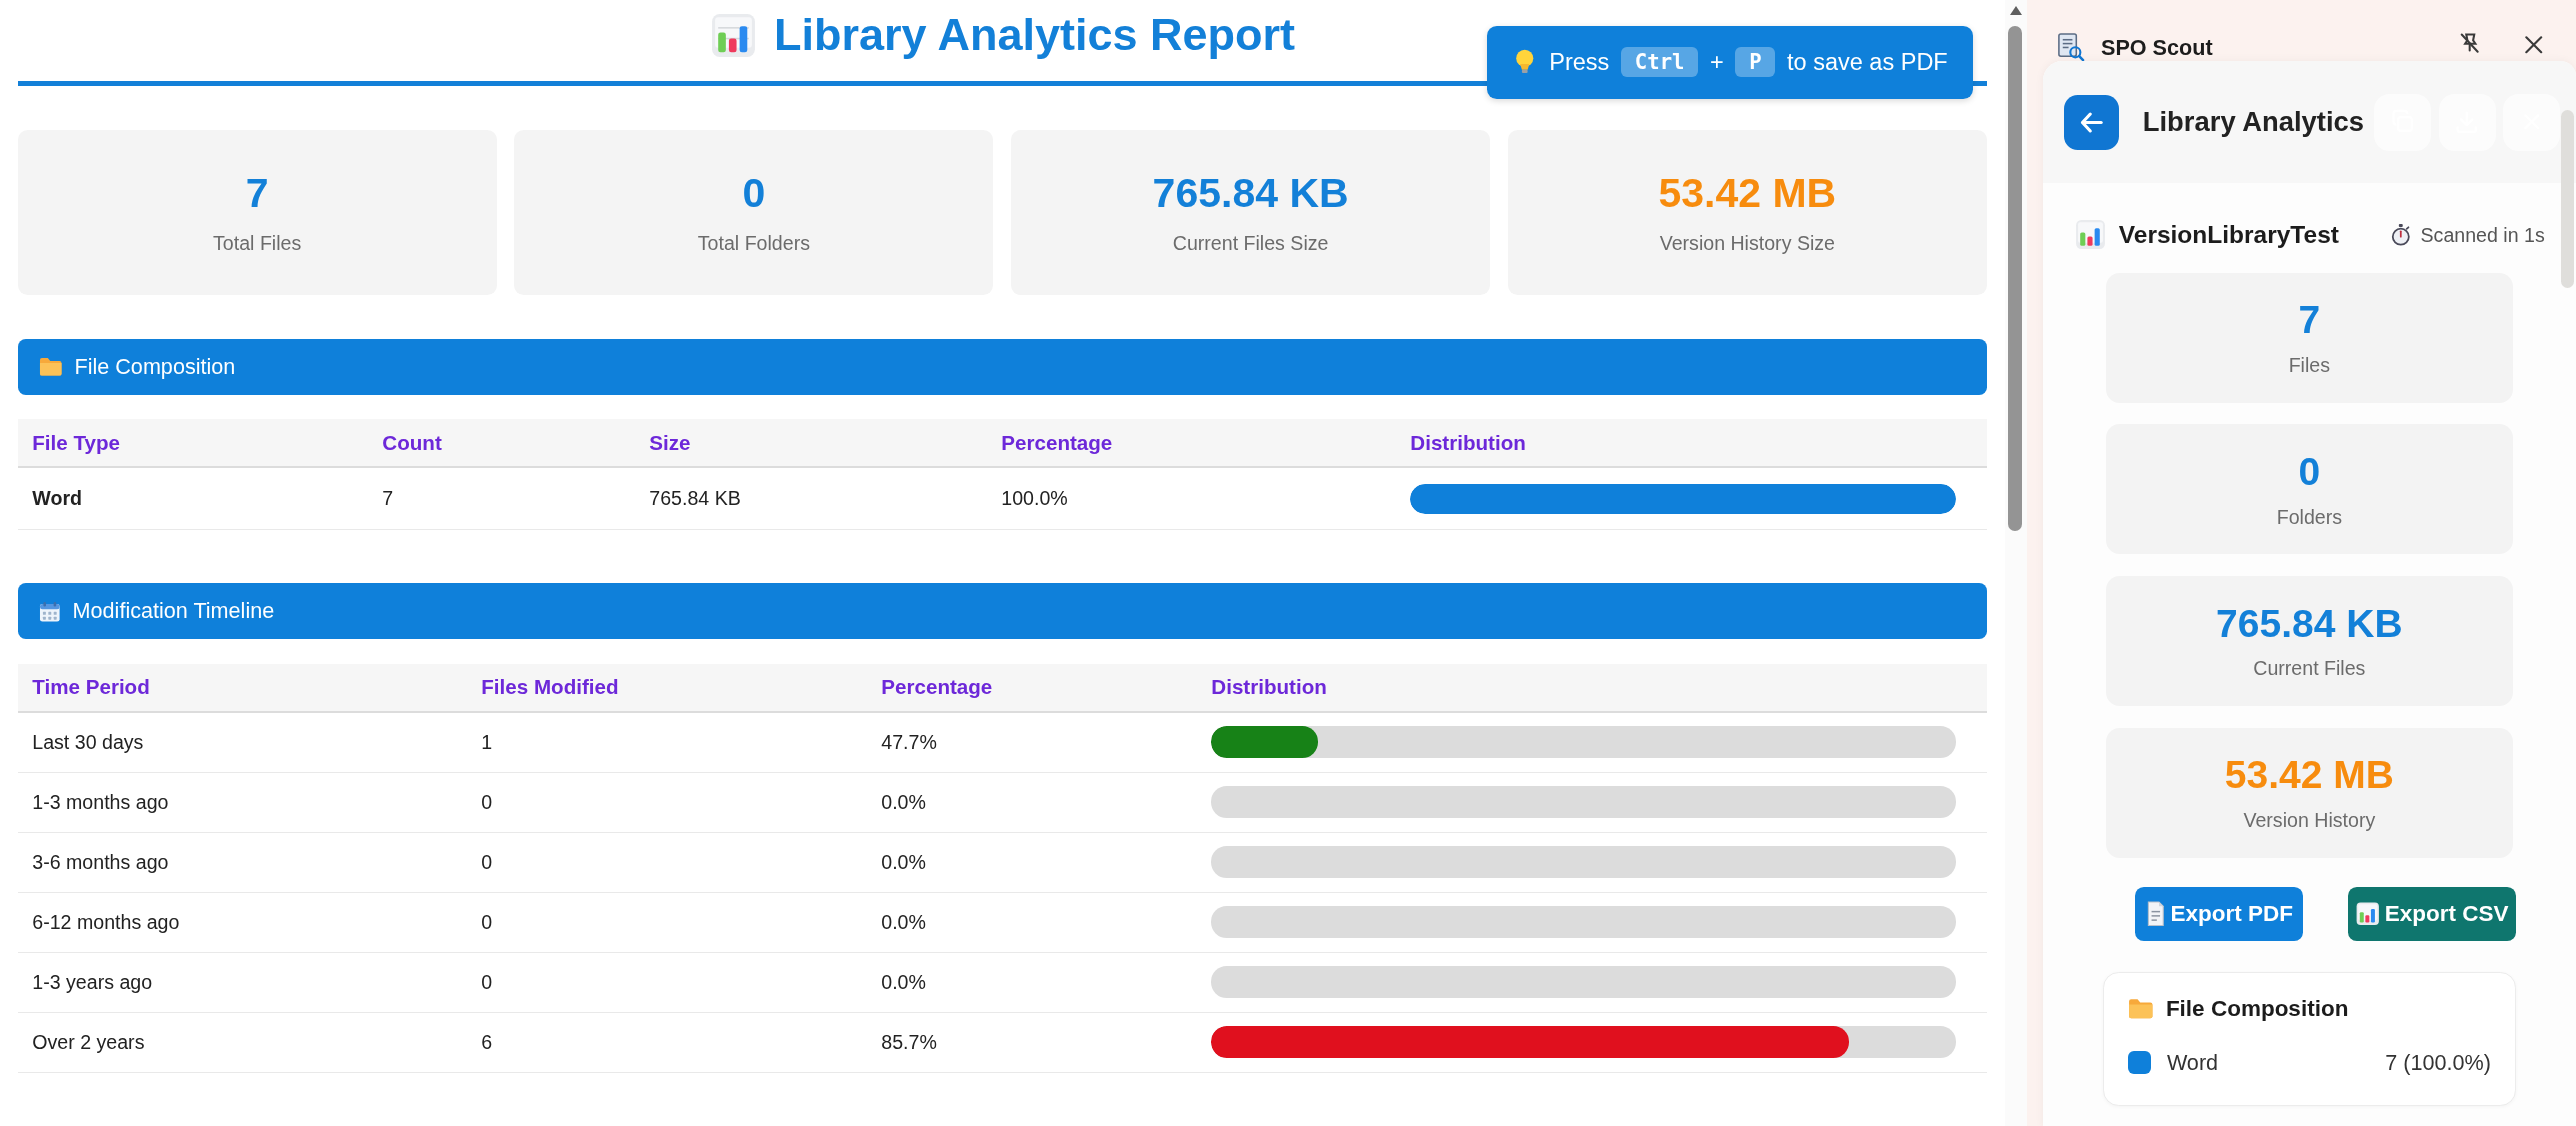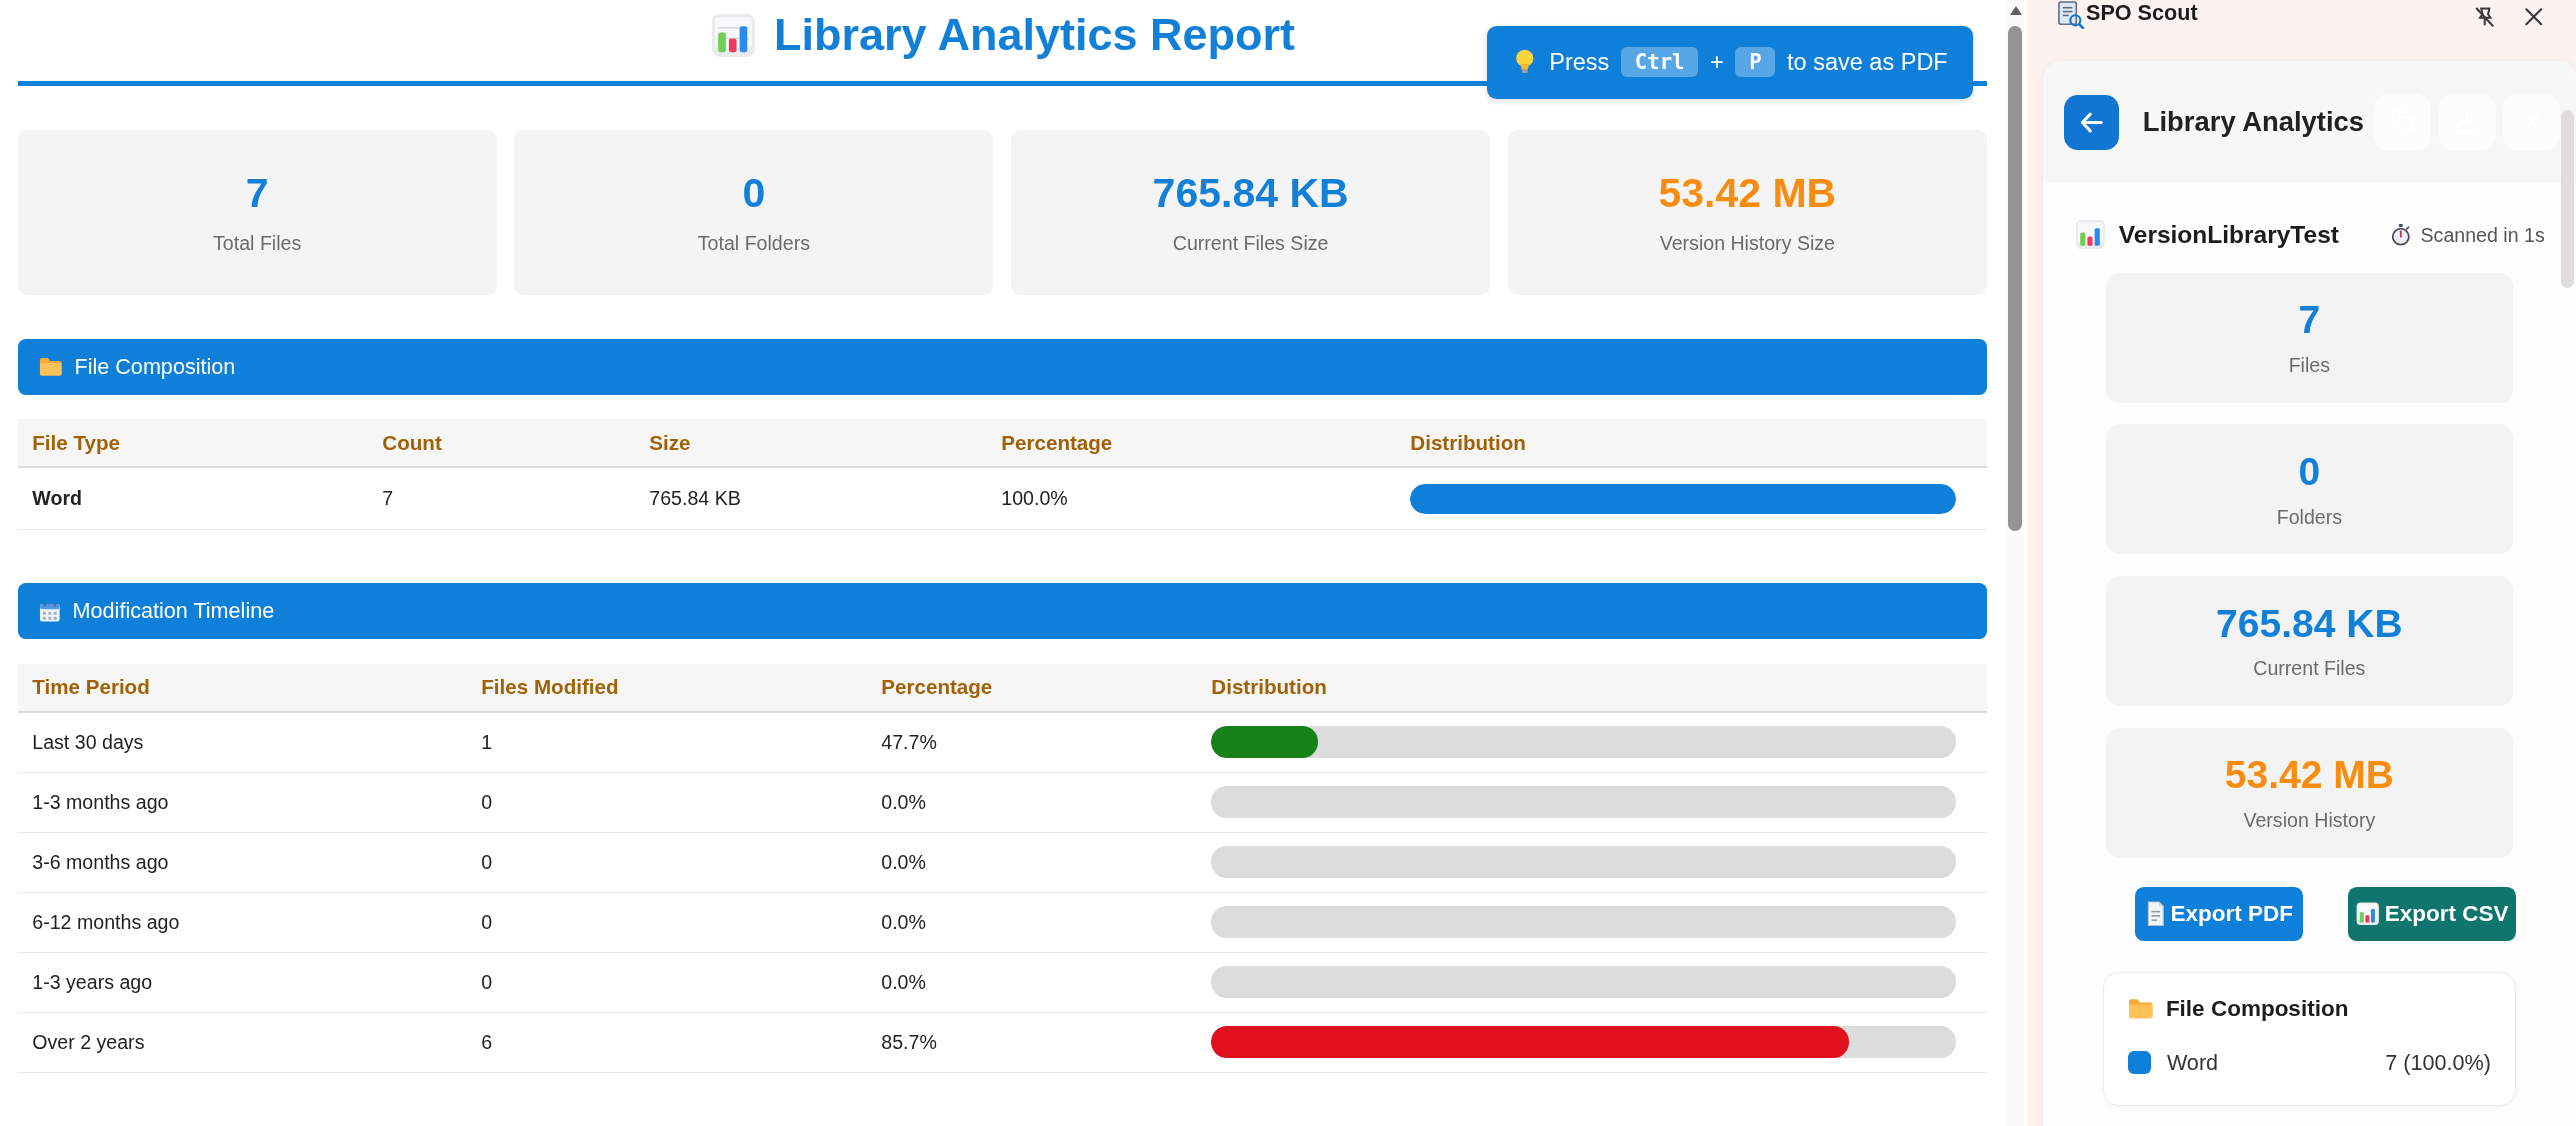--- a/index.html
+++ b/index.html
@@ -23,41 +23,41 @@
   .stat-card { background:#f4f4f4; border-radius:9.8px; height:165px; display:flex; flex-direction:column;
     align-items:center; justify-content:center; gap:15.7px; }
   .stat-value { font-size:41px; font-weight:700; }
   .stat-label { font-size:19.6px; color:#6b6b6b; }
 
   .section-banner { margin-top:44px; height:56px; background:#0f80da; border-radius:7.8px; color:#fff;
     display:flex; align-items:center; gap:11.8px; padding:0 21.6px; font-size:21.6px; font-weight:500; }
   .mt-banner { margin-top:53px; }
 
   .tbl-head { margin-top:24.5px; background:#f6f6f6; border-bottom:2px solid #dcdcdc; height:49px;
-    display:grid; align-items:center; font-size:20.6px; font-weight:700; color:#a16207; padding-left:14.7px; }
+    display:grid; align-items:center; font-size:20.6px; font-weight:700; color:#6d28d9; padding-left:14.7px; }
   .fc-grid { grid-template-columns:350px 267px 352px 409px 1fr; }
   .mt-grid { grid-template-columns:449px 400px 330px 1fr; }
   .tbl-row { display:grid; align-items:center; height:62px; border-bottom:1px solid #e9e9e9;
     font-size:19.6px; color:#222; padding-left:14.7px; }
   .mt-row { height:60px; }
   .bold { font-weight:700; }
 
   .bar-track { height:32px; border-radius:15.7px; background:#dcdcdc; margin-right:31px; overflow:hidden; }
   .bar-track.fc { height:30px; margin-right:31px; background:transparent; }
   .bar-fill { height:100%; border-radius:15.7px; }
 
   
   .main-scrollbar { width:22.5px; background:#fbfbfb; position:relative; flex:none; }
   .sb-arrow { position:absolute; top:5.9px; left:50%; transform:translateX(-50%); width:0; height:0;
     border-left:6.9px solid transparent; border-right:6.9px solid transparent; border-bottom:9.8px solid #5f5f5f; }
   .sb-thumb { position:absolute; top:25.5px; left:3.9px; width:13.7px; height:505px; background:#949494; border-radius:6.9px; }
 
   
   .panel { width:549px; background:#fcf2ef; position:relative; flex:none; }
-  .panel-top { height:61px; display:flex; align-items:flex-start; padding:0 25.5px 0 29px; gap:1px; }
+  .panel-top { height:61px; display:flex; align-items:flex-end; padding:0 25.5px 0 29px; gap:16px; }
   .panel-app-name { font-size:21.6px; font-weight:600; color:#1d1d1d; flex:1; }
   .icon-btn { background:none; border:none; cursor:pointer; padding:3.9px; display:flex; align-items:center; }
   .panel-top .icon-btn { margin-left:13.7px; }
 
   .panel-card { position:absolute; top:61px; left:15.7px; right:0; bottom:0; background:#fdfdfd;
     border-radius:19.6px 15.7px 0 0; overflow:hidden; box-shadow:0 0 9.8px rgba(0,0,0,.05); }
   .card-header { height:122px; background:#f7f7f7; display:flex; align-items:center; padding:0 7.8px 0 21.6px; }
   .back-btn { width:55px; height:55px; background:#1076d2; border:none; border-radius:13.7px; cursor:pointer;
     display:flex; align-items:center; justify-content:center; flex:none; }
   .card-title { font-size:27.4px; font-weight:700; color:#222; margin-left:23.5px; flex:1; }

